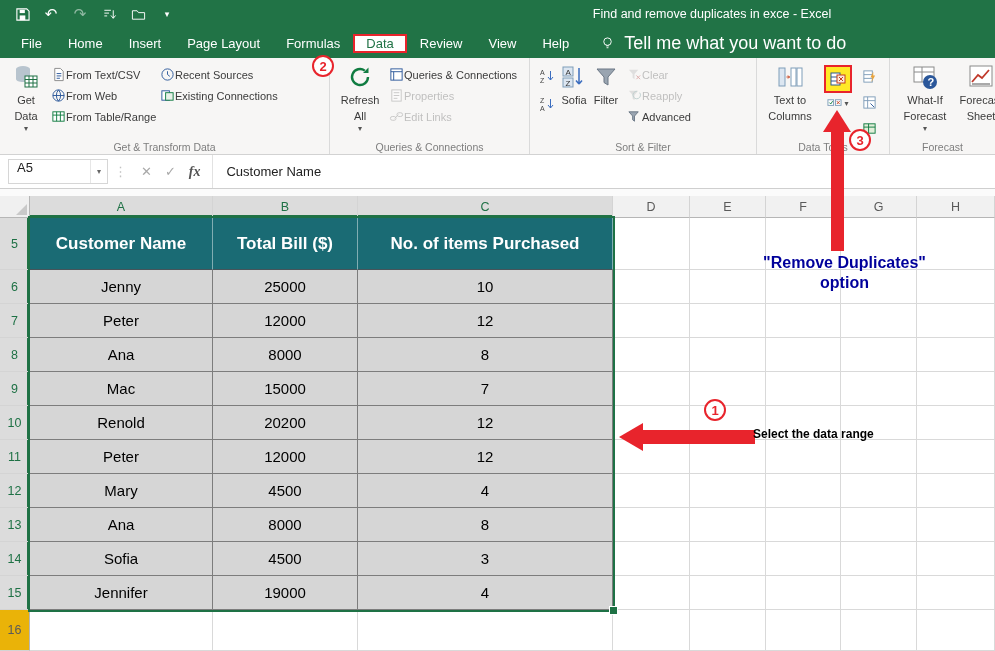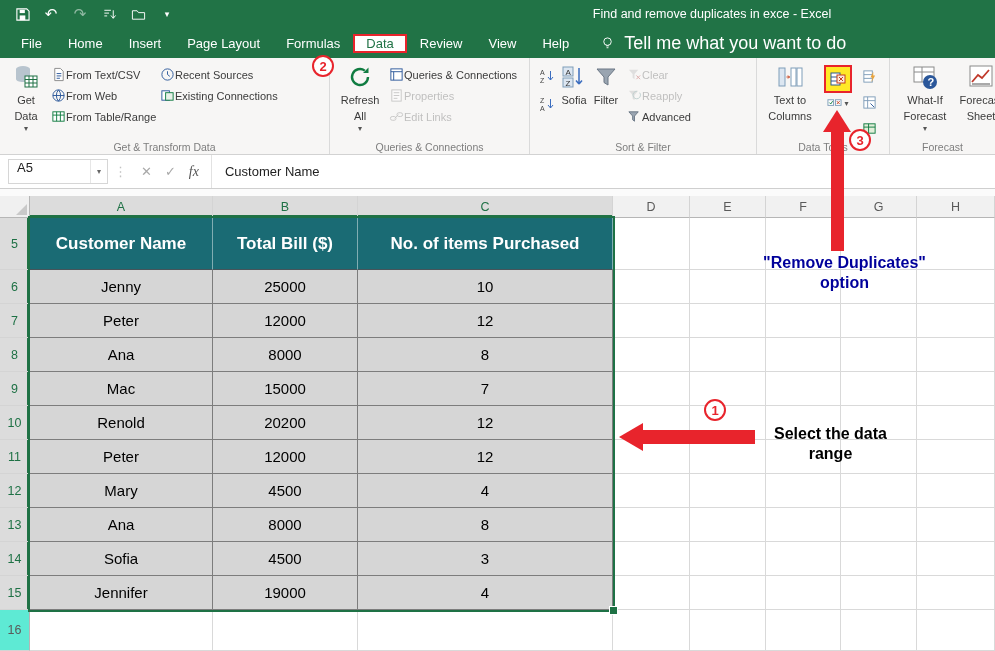--- a/index.html
+++ b/index.html
@@ -37,51 +37,51 @@
   .rdwrap{display:flex;flex-direction:column;align-items:center;gap:4px;padding-top:6px;margin-left:3px;width:36px}
   .rdicon{width:24px;height:24px;background:#ffe927;outline:2px solid var(--annotation-red,#e8242c);display:flex;align-items:center;justify-content:center;padding:2px;cursor:pointer}
 
   
   .fbar{height:34px;background:#fff;border-bottom:1px solid #cfcfcf;display:flex;align-items:stretch}
   .namebox{width:100px;margin:4px 4px 4px 8px;border:1px solid #d6d6d6;display:flex;align-items:flex-start;font-size:13px;color:#222;padding-left:8px;position:relative;cursor:text}
   .nb-caret{position:absolute;right:0;top:0;bottom:0;width:17px;border-left:1px solid #e6e6e6;display:flex;align-items:center;justify-content:center;color:#666;font-size:8px;cursor:pointer}
   .fdots{display:flex;align-items:center;color:#c2c2c2;font-size:13px;padding:0 2px}
   .fxicons{display:flex;align-items:center;gap:13px;padding:0 12px;border-right:1px solid #e2e2e2}
   .fxi{color:#a8a8a8;font-size:13px;cursor:pointer}
-  .fxi.fx{color:#555;font-style:italic;font-weight:normal;font-family:"Liberation Serif",serif;font-size:14px}
+  .fxi.fx{color:#555;font-style:italic;font-weight:bold;font-family:"Liberation Serif",serif;font-size:14px}
   .fcontent{flex:1;display:flex;align-items:center;padding-left:13px;font-size:13px;color:#222;cursor:text}
 
   
   .sheetgap{height:7px;background:#fbfbfb}
   .sheet{position:relative;height:455px;background:#fff;overflow:hidden}
   #sheet-grid{display:grid;grid-template-columns:30px 183px 145px 255px 77px 76px 75px 76px 78px;grid-template-rows:22px 52px repeat(10,34px) 41px;width:995px;height:455px}
   .c-corner{background:#f0f0f0;border-right:1px solid #b6b6b6;border-bottom:1px solid #b6b6b6;position:relative;cursor:pointer}
   .c-corner::after{content:'';position:absolute;right:2px;bottom:2px;border-left:11px solid transparent;border-bottom:11px solid #c9c9c9}
   .c-colh{background:#f1f1f1;border-right:1px solid #d4d4d4;border-bottom:1px solid #b6b6b6;color:#5a5a5a;font-size:12.5px;display:flex;align-items:center;justify-content:center;cursor:pointer}
   .c-colh.sel{background:#dcdcdc;color:#1e7145;box-shadow:inset 0 -2px 0 var(--excel-green,#217346)}
-  .c-rowh{background:#5eead4;border-right:1px solid #b6b6b6;border-bottom:1px solid #d4d4d4;color:#5a5a5a;font-size:12.5px;display:flex;align-items:center;justify-content:center;cursor:pointer}
+  .c-rowh{background:#eab308;border-right:1px solid #b6b6b6;border-bottom:1px solid #d4d4d4;color:#5a5a5a;font-size:12.5px;display:flex;align-items:center;justify-content:center;cursor:pointer}
   .c-rowh.sel{background:#dcdcdc;color:#1e7145;box-shadow:inset -2px 0 0 var(--excel-green,#217346)}
   .c-th{background:var(--table-header-teal,#1a6b74);color:#fff;font-weight:bold;font-size:17px;display:flex;align-items:center;justify-content:center;border-right:1px solid rgba(255,255,255,.45);border-bottom:1px solid #46545a;cursor:cell;white-space:nowrap}
   .c-td{background:var(--selection-gray,#d6d6d6);color:#000;font-size:15px;display:flex;align-items:center;justify-content:center;border-right:1px solid #7d7d7d;border-bottom:1px solid #7d7d7d;cursor:cell}
   .c-empty{background:#fff;border-right:1px solid #d9d9d9;border-bottom:1px solid #d9d9d9;cursor:cell}
   #sel-overlay{position:absolute;left:28px;top:20px;width:587px;height:396px;border:2px solid #1e7145;pointer-events:none;z-index:5}
   #sel-overlay::after{content:'';position:absolute;right:-5px;bottom:-5px;width:7px;height:7px;background:#1e7145;border:1px solid #fff}
 
   
   .stepcircle{position:absolute;width:22px;height:22px;border:2.5px solid var(--annotation-red,#e8242c);border-radius:50%;background:#fff;color:var(--annotation-red,#e8242c);font-weight:bold;font-size:13px;display:flex;align-items:center;justify-content:center;z-index:60}
   #circle2{left:312px;top:55px}
   #circle3{left:849px;top:129px}
   #circle1{left:704px;top:399px}
   .ashaft{position:absolute;background:var(--annotation-red,#e8242c);z-index:50}
   #varrow-shaft{left:831px;top:130px;width:13px;height:121px}
   #varrow-head{position:absolute;left:823px;top:110px;width:0;height:0;border-left:14px solid transparent;border-right:14px solid transparent;border-bottom:22px solid var(--annotation-red,#e8242c);z-index:50}
   #harrow-shaft{left:642px;top:430px;width:113px;height:14px}
   #harrow-head{position:absolute;left:619px;top:423px;width:0;height:0;border-top:14px solid transparent;border-bottom:14px solid transparent;border-right:24px solid var(--annotation-red,#e8242c);z-index:50}
   #lbl-removedup{position:absolute;left:742px;top:253px;width:205px;text-align:center;font-weight:bold;font-size:16px;line-height:20px;color:var(--annotation-blue,#00009b);z-index:55}
-  #lbl-select{position:absolute;left:753px;top:424px;width:155px;text-align:center;font-weight:bold;font-size:16px;line-height:20px;color:#000;z-index:55}
+  #lbl-select{position:absolute;left:753px;top:424px;width:155px;font-weight:bold;font-size:12px;line-height:20px;color:#000;z-index:55}
 </style>
 </head>
 <body>
 
 <div class="app">
 
   <div class="titlebar">
     <div class="qat">
       <span class="qicon">
         <svg viewBox="0 0 16 16" width="15" height="15">

